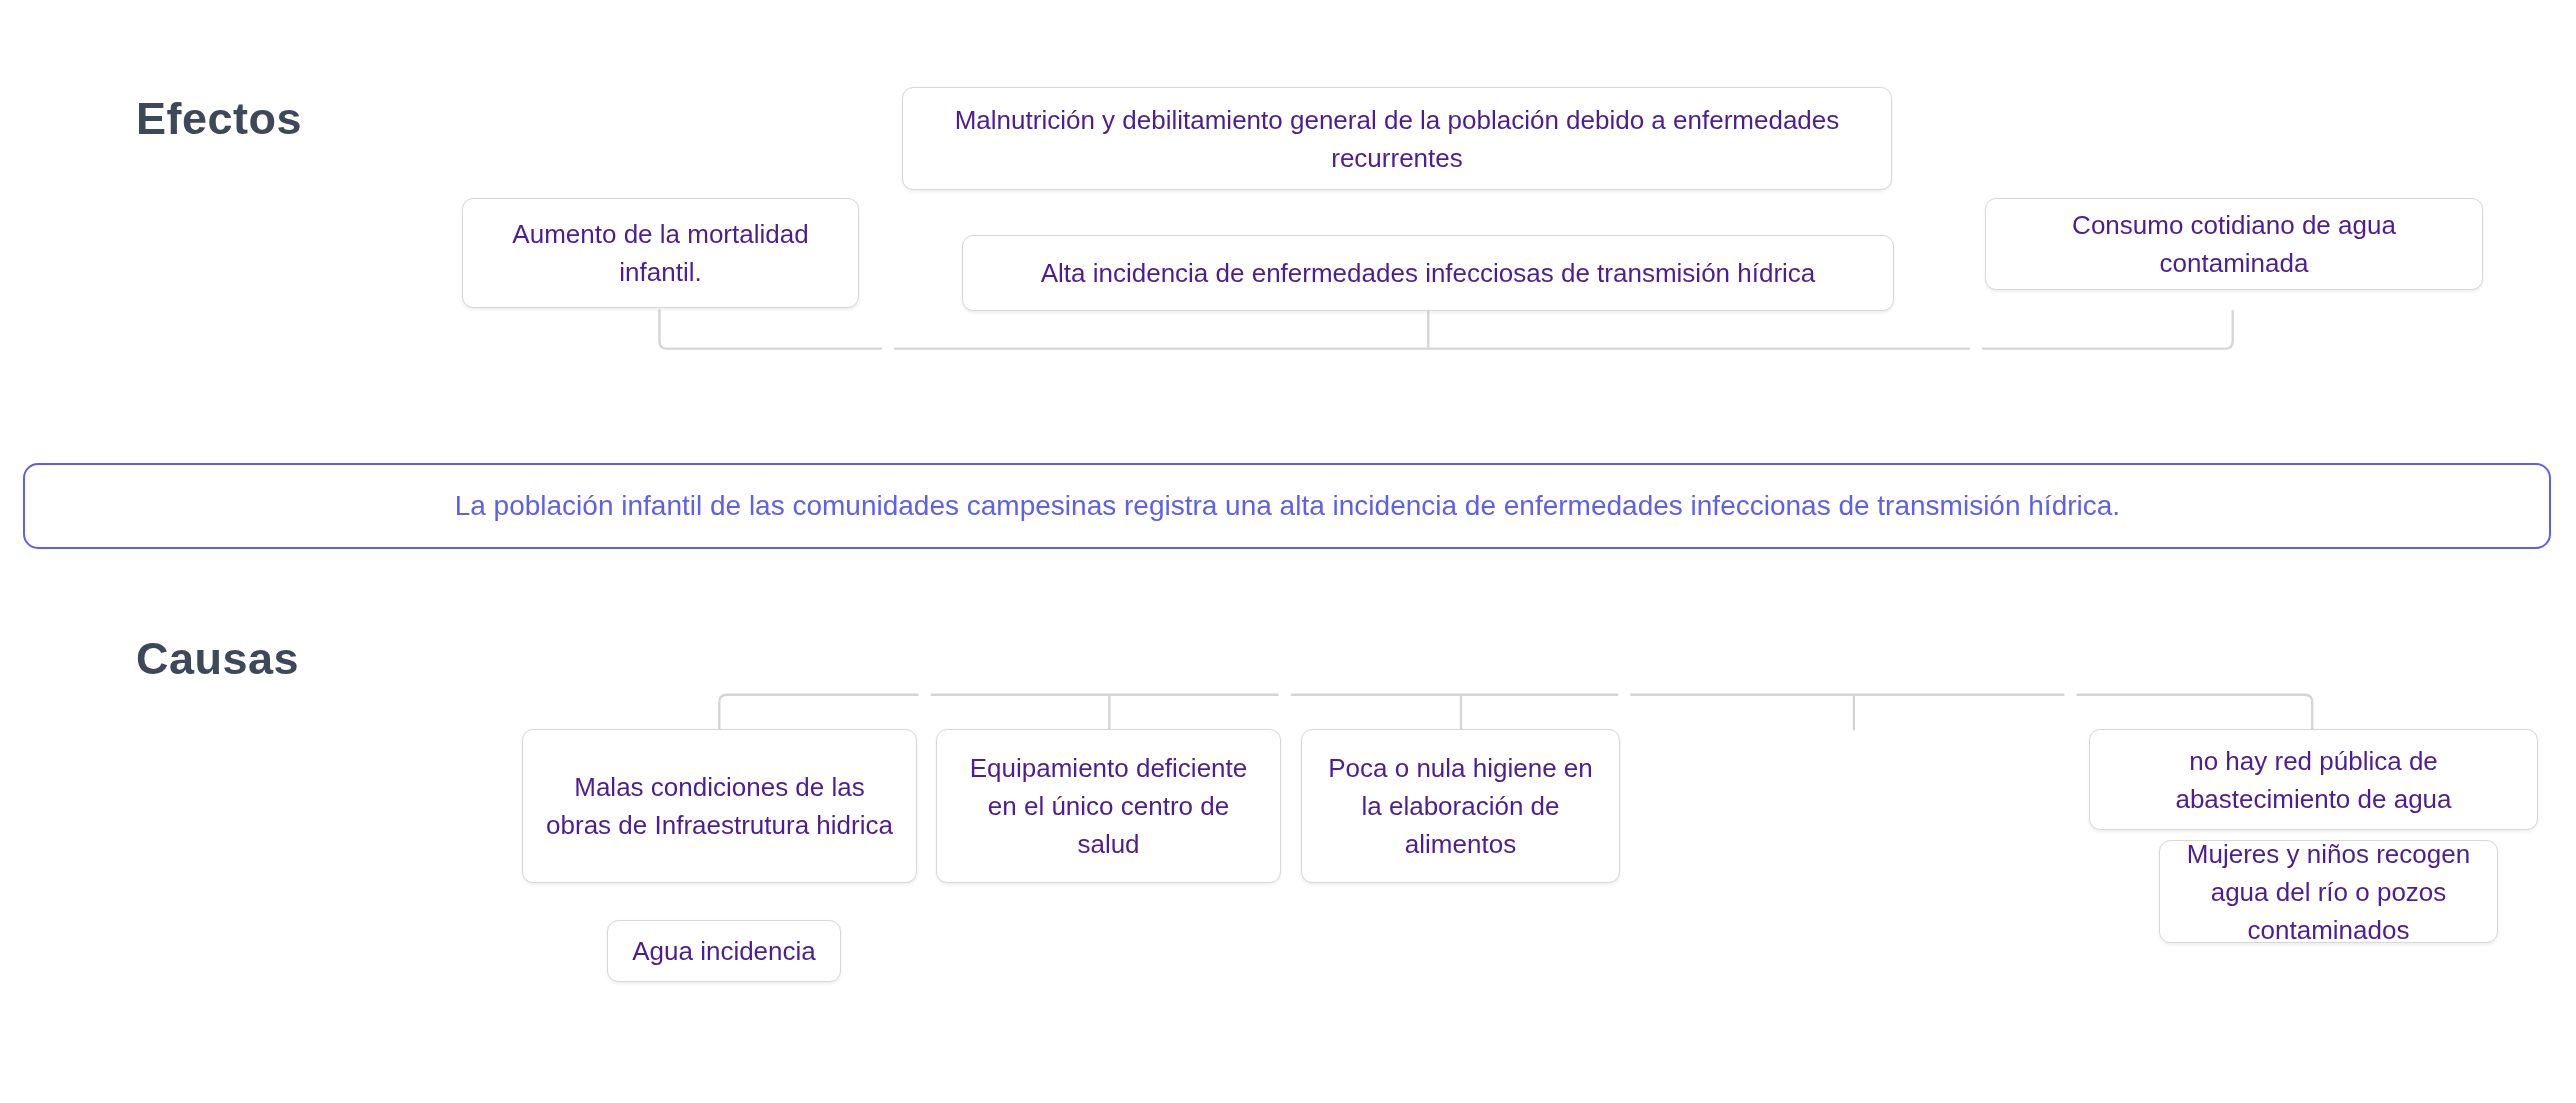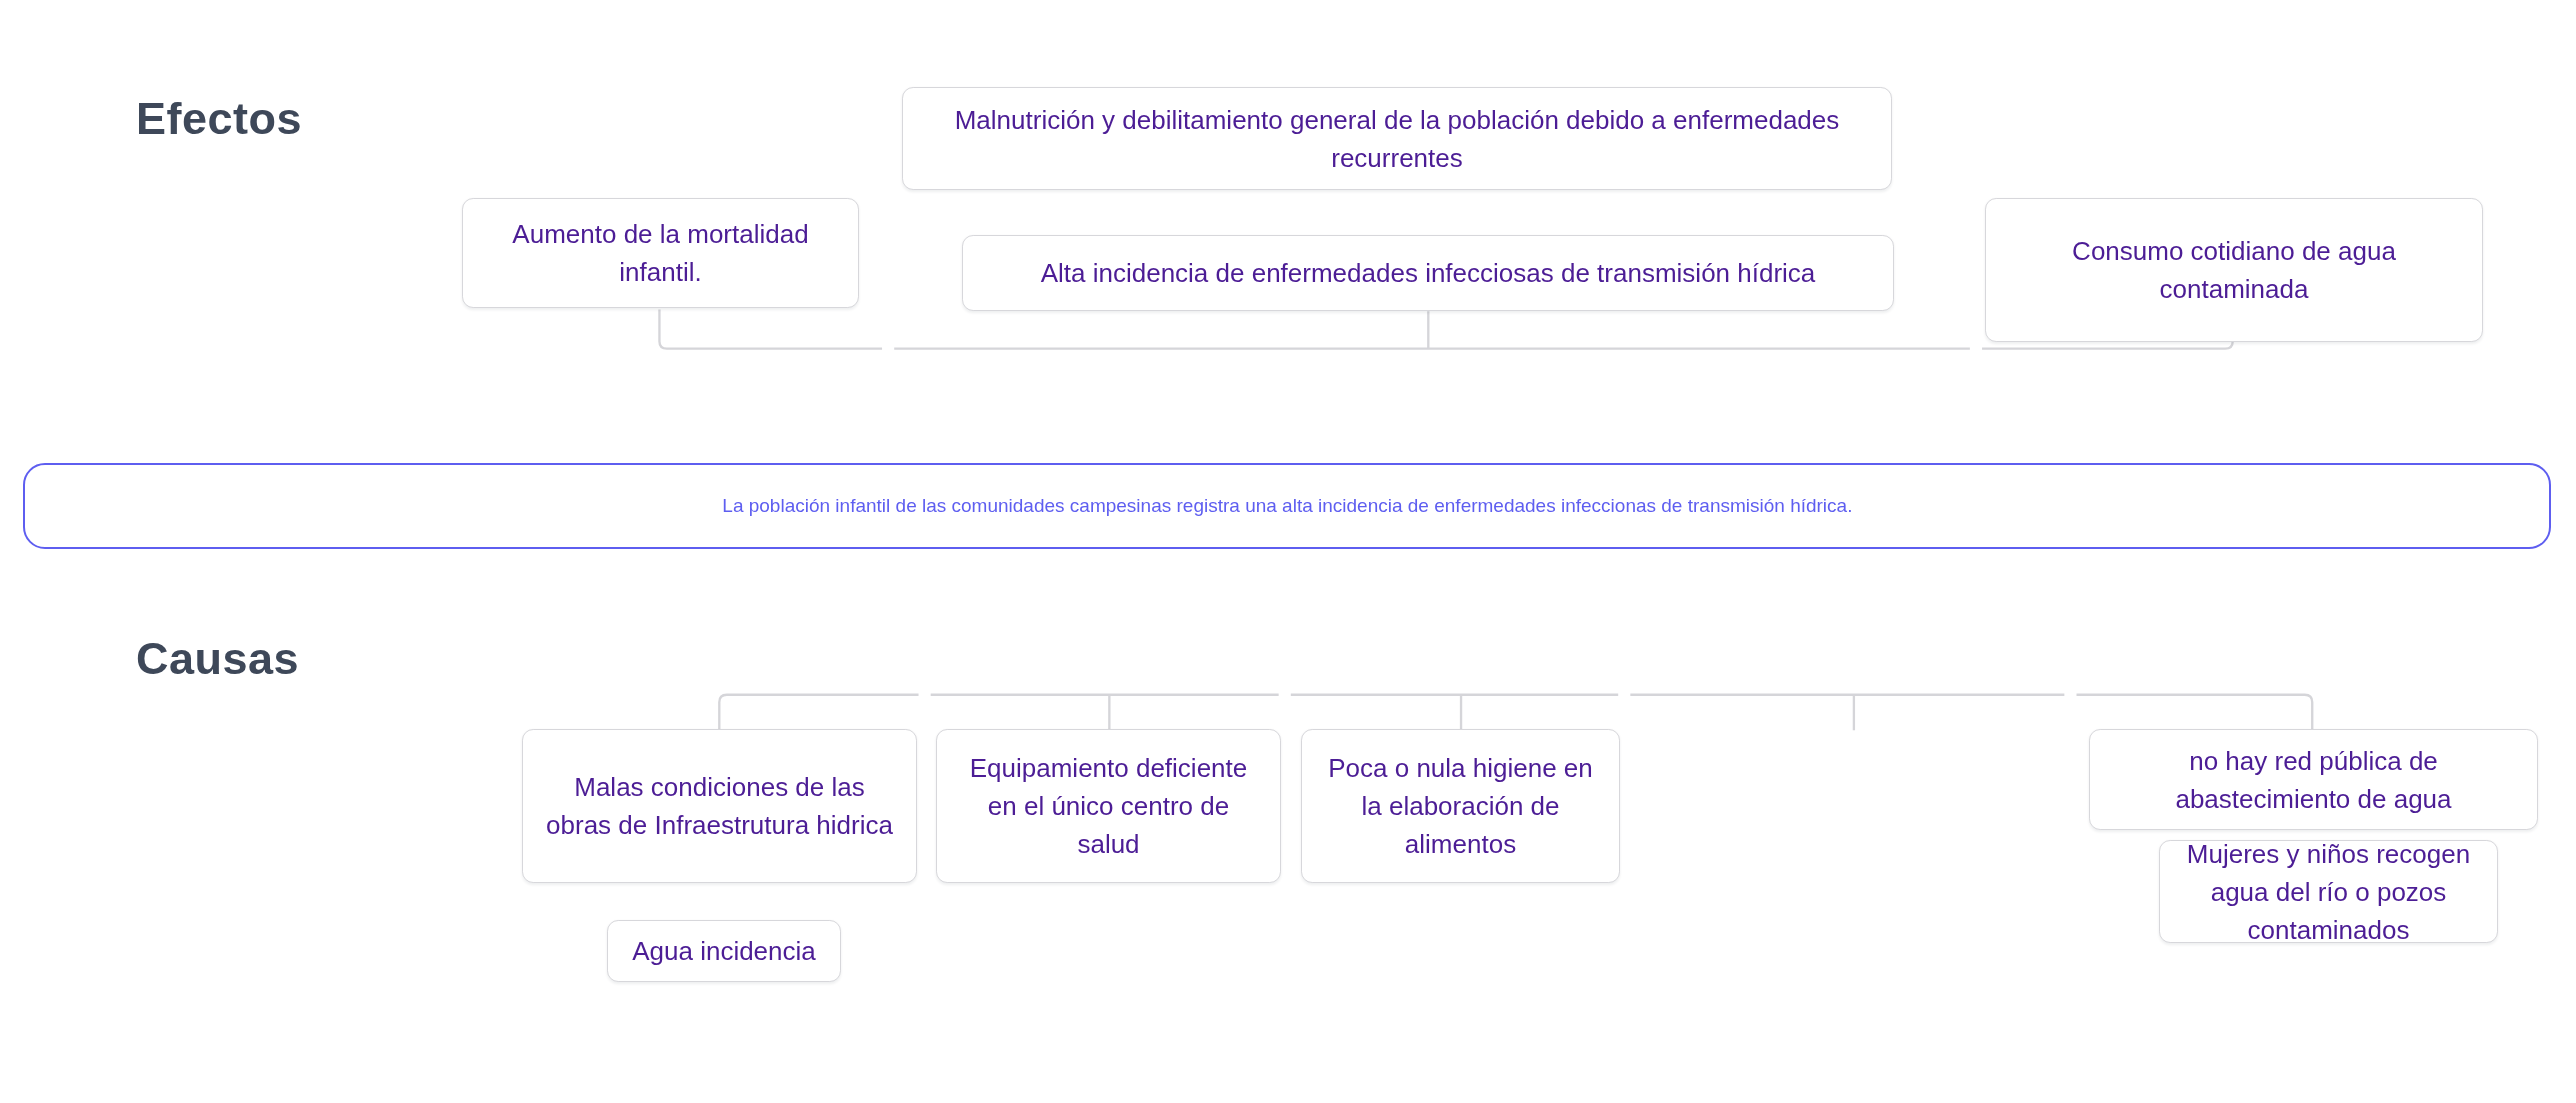--- a/index.html
+++ b/index.html
@@ -43,32 +43,32 @@
     align-items: center;
     justify-content: center;
     text-align: center;
     font-size: 26px;
     line-height: 38px;
     color: #4c1d95;
     padding: 9.4px 18.7px;
   }
   .node.problem-node {
     border: 2.8px solid #5e5ef0;
-    border-radius: 22px;
+    border-radius: 15px;
     color: #5e5ef0;
-    font-size: 19px;
+    font-size: 28px;
     box-shadow: none;
     padding: 9.4px 28px;
     text-align: center;
   }
   
   #effect-malnutricion   { left: 902px;  top: 78px;  width: 990px; height: 103px; }
   #effect-mortalidad     { left: 462px;  top: 189px; width: 397px;  height: 110px; }
   #effect-alta-incidencia{ left: 962px; top: 226px; width: 932px;  height: 76px;  }
-  #effect-consumo        { left: 1985px; top: 189px; width: 498px;  height: 144px; }
+  #effect-consumo        { left: 1985px; top: 189px; width: 498px;  height: 92px; }
   
   #problem-statement     { left: 23.4px;   top: 454px; width: 2528px; height: 86px;  }
   
   #cause-infraestructura { left: 522px;  top: 720px; width: 395px;  height: 154px; }
   #cause-equipamiento    { left: 936px; top: 720px; width: 345px;  height: 154px; }
   #cause-higiene         { left: 1301px; top: 720px; width: 319px;  height: 154px; }
   #cause-medicos         { left: 1642px; top: 720px; width: 426px;  height: 159px; }
   #cause-red-publica     { left: 2089px; top: 720px; width: 449px;  height: 101px; }
   #cause-agua-contamiada { left: 607px;  top: 911px; width: 234px;  height: 62px;  }
   #cause-mujeres-ninos   { left: 2159px; top: 831px; width: 339px;  height: 103px; }

